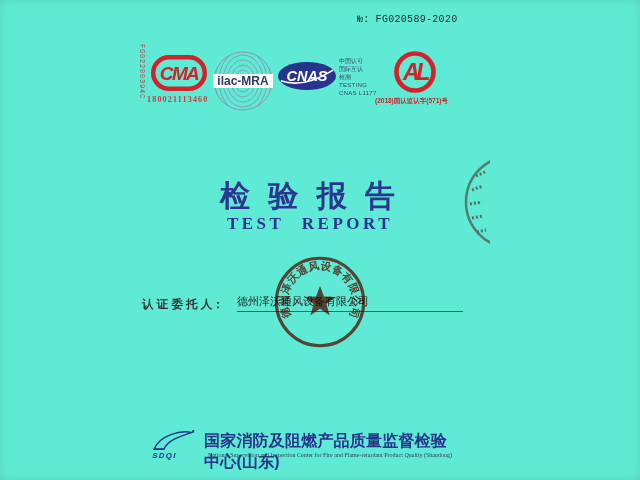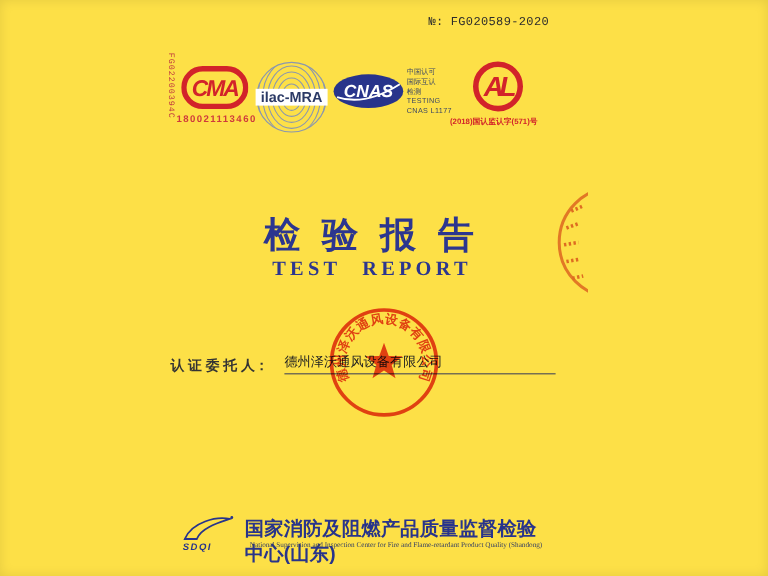--- a/index.html
+++ b/index.html
@@ -1,36 +1,36 @@
 <!DOCTYPE html>
 <html><head>
 <meta charset="utf-8">
 <style>
   html,body{margin:0;padding:0;background:#e9e9e9;}
   #page{
-    position:relative;width:640px;height:480px;background:#fde047;
+    position:relative;width:640px;height:480px;background:#5eead4;
     font-family:"Liberation Sans", sans-serif;overflow:hidden;
     box-shadow:inset 0 0 10px rgba(0,0,0,.10);
   }
   .abs{position:absolute;}
   .pre{white-space:pre;font-weight:bold;}
 
   
   #report-no{left:357px;top:14px;font-family:"Liberation Mono", monospace;
     font-size:10px;color:#2c2c2c;letter-spacing:.3px;}
   #report-no .lbl{margin-right:6px;}
 
   
   #side-code{left:138px;top:44px;writing-mode:vertical-rl;font-size:7px;
     color:#c03a3f;letter-spacing:.8px;font-family:"Liberation Mono", monospace;}
 
   
   #cma{left:151px;top:55px;}
   #cma-number{left:147px;top:95px;font-size:8px;color:#cf3a3c;letter-spacing:1.2px;
-    font-family:Liberation Sans, sans-serif;font-weight:bold;}
+    font-family:Liberation Serif, serif;font-weight:bold;}
   #ilac{left:212px;top:50px;}
   #cnas{left:277px;top:61px;}
   #cnas-text{left:339px;top:57px;font-size:6px;line-height:8px;color:#3c4764;}
   #cnas-text .en{letter-spacing:.3px;}
   #cal{left:386px;top:50px;}
   #cal-caption{left:375px;top:97px;font-size:6.5px;color:#d2232a;font-weight:bold;}
 
   
   #title-cn{left:0;top:176px;width:620px;text-align:center;font-size:30px;
     font-weight:bold;color:#2c368f;letter-spacing:5px;}

